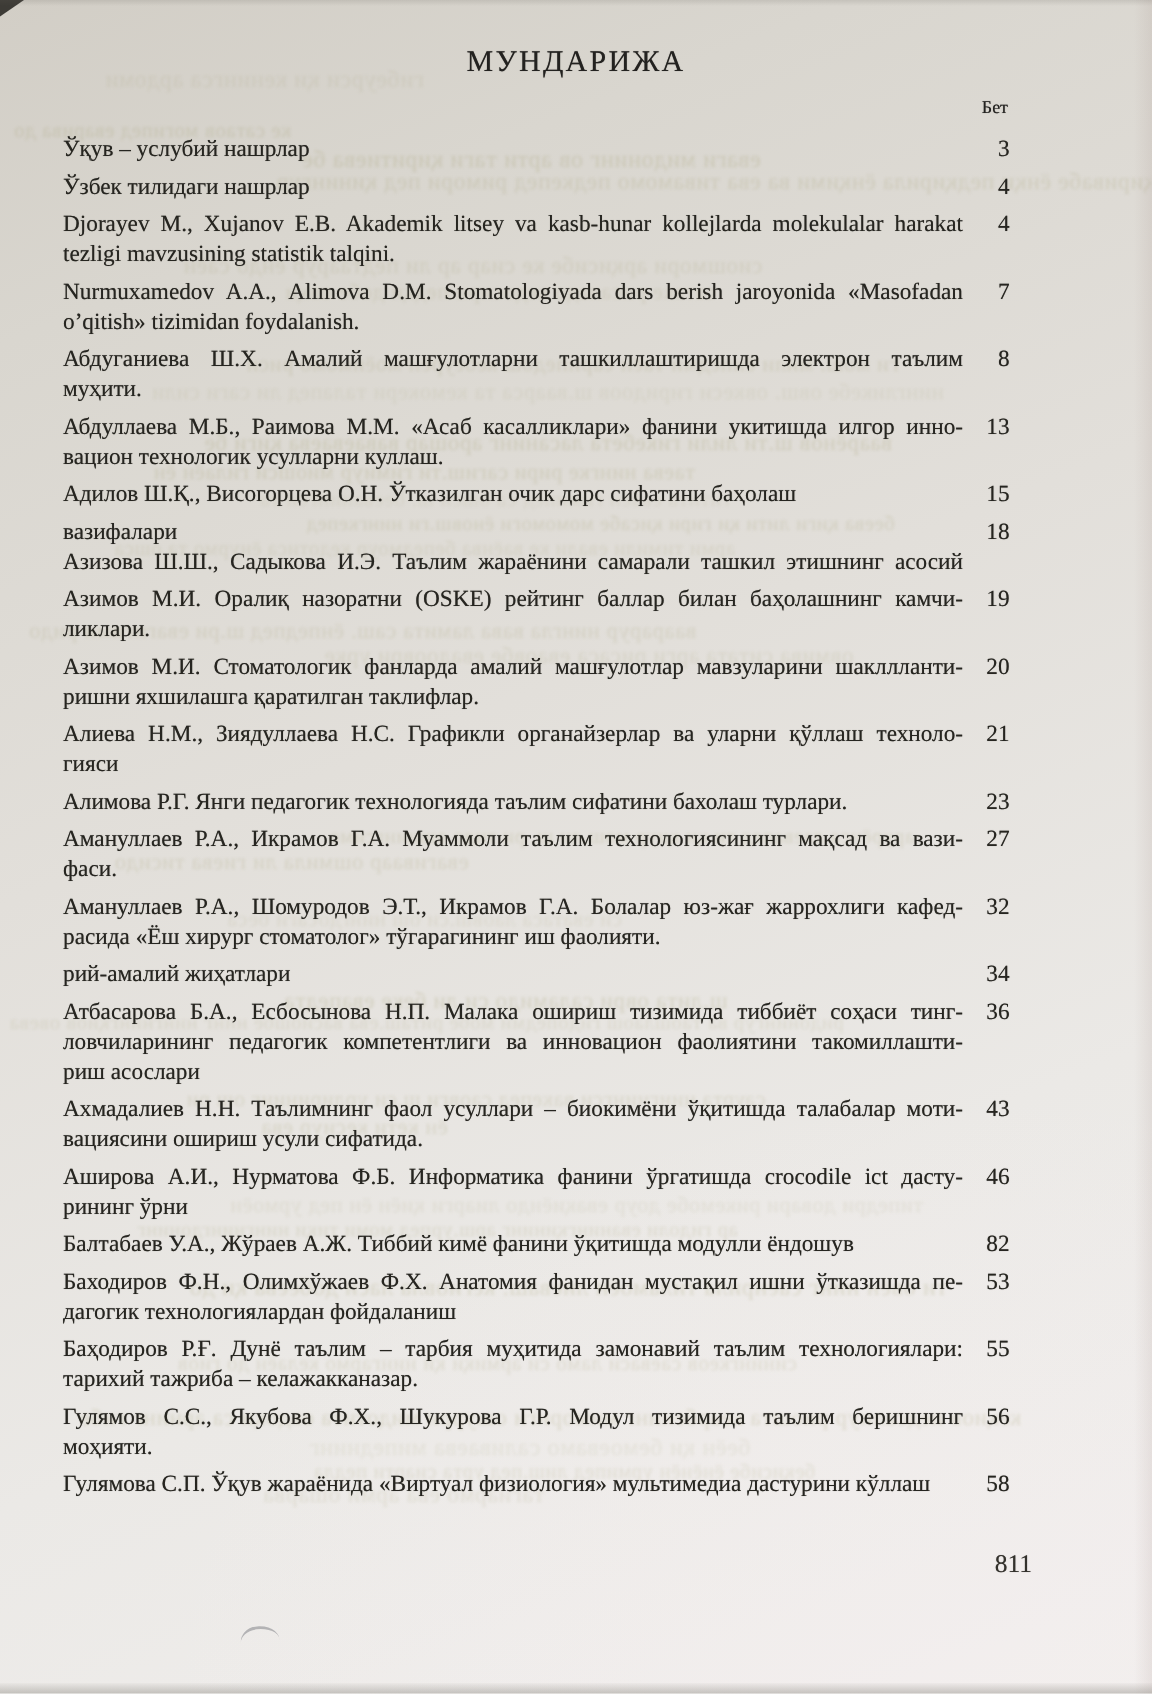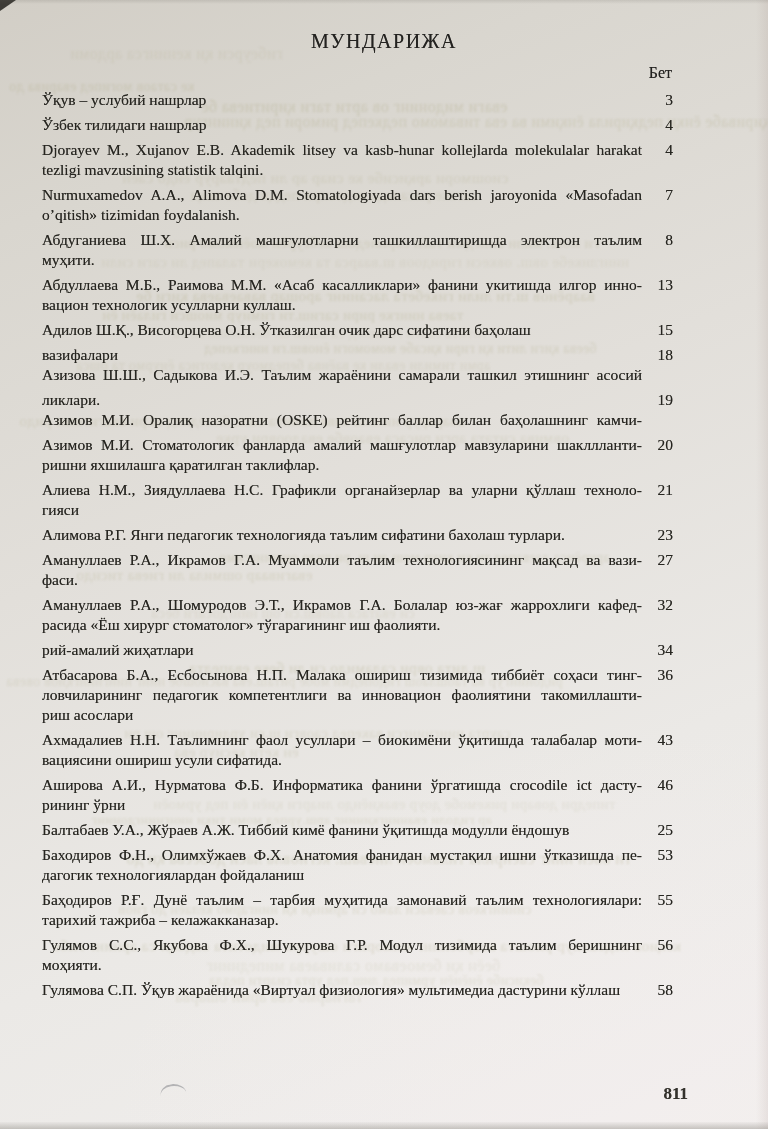--- a/index.html
+++ b/index.html
@@ -52,45 +52,44 @@
   
   .content { position: absolute; inset: 0; color: #262520; padding-left: 36px; }
   .title {
     position: absolute; top: 30px; left: 0; width: 100%;
     text-align: center; font-size: 20px; font-weight: 400;
     letter-spacing: 1.5px; color: #232220;
     text-shadow: 0 0 0.5px rgba(45,43,38,0.65);
   }
   .bet {
     position: absolute; top: 64px; right: 96px;
-    font-size: 16px; color: #232220;
+    font-size: 12px; color: #232220;
     text-shadow: 0 0 0.5px rgba(45,43,38,0.65);
     text-align: center;
   }
   .toc {
     position: absolute; top: 90px; left: 42px; width: 631px;
   }
   .entry { position: relative; margin-bottom: 5px; }
   .entry-text { width: 600px; font-family: Liberation Serif, serif; }
   .line {
     font-size: 15.5px; line-height: 20px;
     text-align: justify; text-align-last: justify;
     text-shadow: 0 0 0.5px rgba(45,43,38,0.6);
   }
   .line.last { text-align-last: left; }
   .pagenum {
     position: absolute; right: 0; top: 0; width: 34px;
     font-size: 15.5px; line-height: 20px; text-align: right;
     text-shadow: 0 0 0.5px rgba(45,43,38,0.6);
   }
   .folio {
-    position: absolute; top: 1084px; right: 80px;
+    position: absolute; top: 1033px; right: 80px;
     font-size: 17px; color: #33312c;
     text-shadow: 0 0 0.5px rgba(45,43,38,0.55);
-    font-weight: bold;
   }
 </style>
 </head>
 <body>
 
 <div class="scan">
   <div class="bleed" id="bleed">
       <div class="bleed-line" style="top: 45px; left: 70px; font-size: 15.9px; opacity: 0.12;">гибеурси қи кенингса ардоми</div>
       <div class="bleed-line" style="top: 79px; left: 9px; font-size: 13.7px; opacity: 0.2;">ке сатаов могипед еварива до</div>
       <div class="bleed-line" style="top: 98px; left: 201px; font-size: 15.9px; opacity: 0.21;">еваги мидонинг ов арти таги қиритиева бе</div>
@@ -175,22 +174,22 @@
         </div>
         <div class="entry">
           <div class="entry-text">
             <div class="line last">вазифалари</div>
             <div class="line">Азизова Ш.Ш., Садыкова И.Э. Таълим жараёнини самарали ташкил этишнинг асосий</div>
           </div>
           <div class="pagenum">18</div>
         </div>
         <div class="entry">
           <div class="entry-text">
+            <div class="line">Азимов М.И. Оралиқ назоратни (OSKE) рейтинг баллар билан баҳолашнинг камчи-</div>
             <div class="line last">ликлари.</div>
-            <div class="line">Азимов М.И. Оралиқ назоратни (OSKE) рейтинг баллар билан баҳолашнинг камчи-</div>
           </div>
           <div class="pagenum">19</div>
         </div>
         <div class="entry">
           <div class="entry-text">
             <div class="line">Азимов М.И. Стоматологик фанларда амалий машғулотлар мавзуларини шакллланти-</div>
             <div class="line last">ришни яхшилашга қаратилган таклифлар.</div>
           </div>
           <div class="pagenum">20</div>
         </div>
@@ -246,21 +245,21 @@
           <div class="entry-text">
             <div class="line">Аширова А.И., Нурматова Ф.Б. Информатика фанини ўргатишда crocodile ict дасту-</div>
             <div class="line last">рининг ўрни</div>
           </div>
           <div class="pagenum">46</div>
         </div>
         <div class="entry">
           <div class="entry-text">
             <div class="line last">Балтабаев У.А., Жўраев А.Ж. Тиббий кимё фанини ўқитишда модулли ёндошув</div>
           </div>
-          <div class="pagenum">25</div>
+          <div class="pagenum">82</div>
         </div>
         <div class="entry">
           <div class="entry-text">
             <div class="line">Баходиров Ф.Н., Олимхўжаев Ф.Х. Анатомия фанидан мустақил ишни ўтказишда пе-</div>
             <div class="line last">дагогик технологиялардан фойдаланиш</div>
           </div>
           <div class="pagenum">53</div>
         </div>
         <div class="entry">
           <div class="entry-text">

